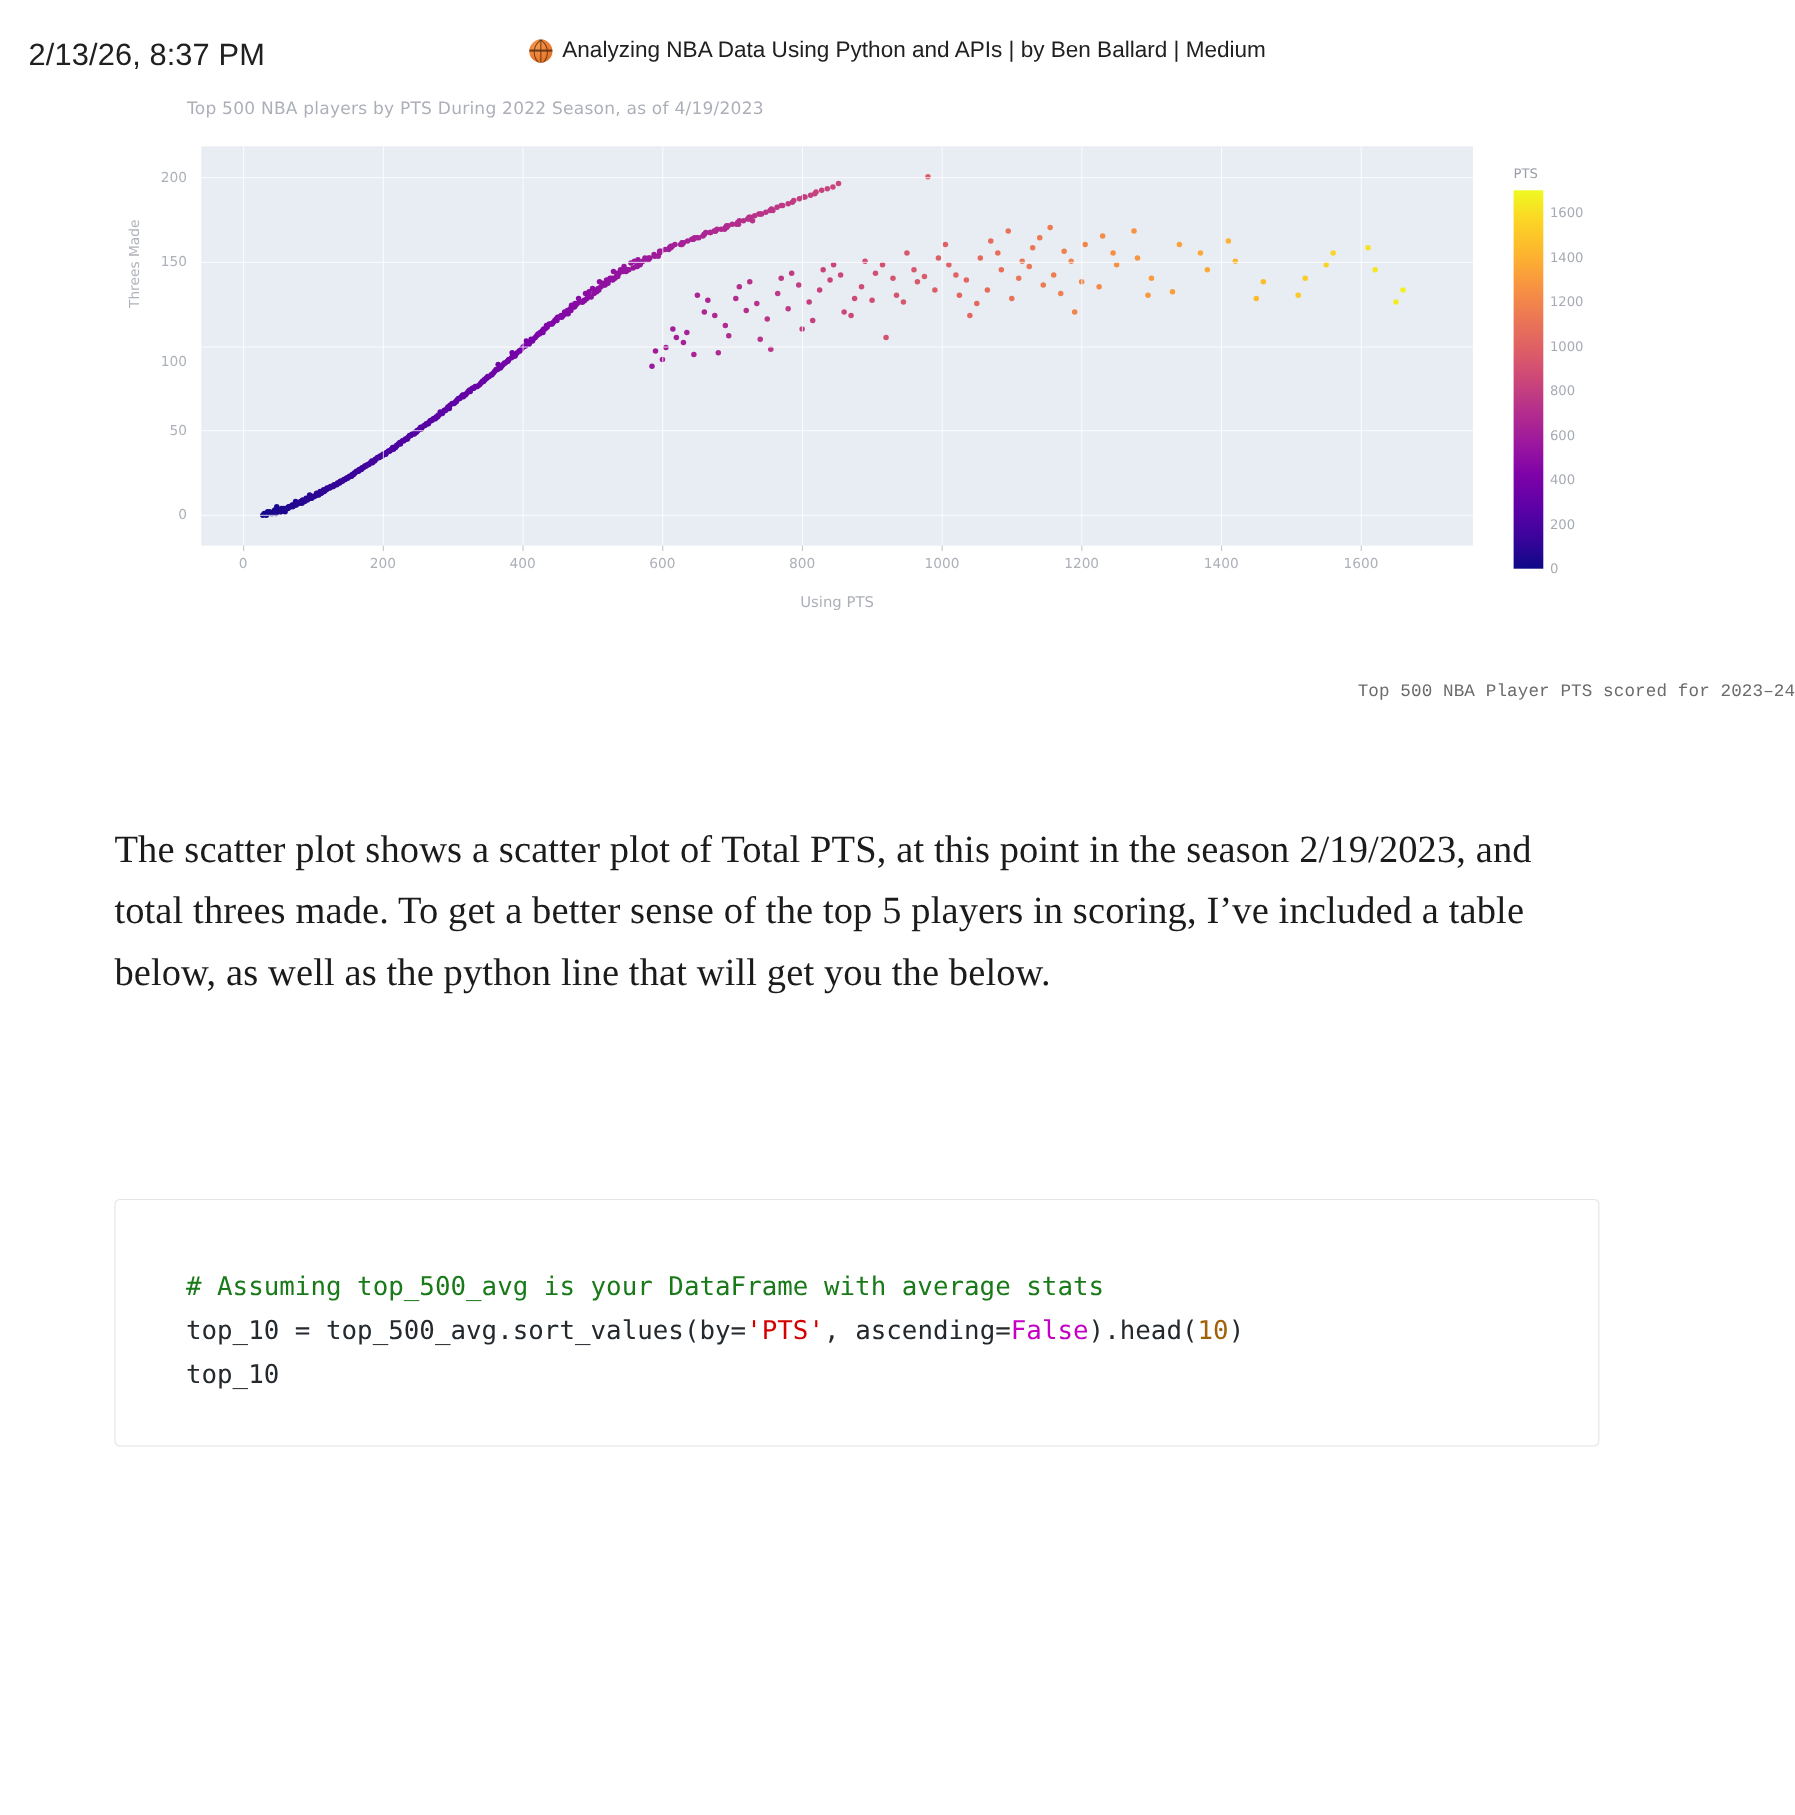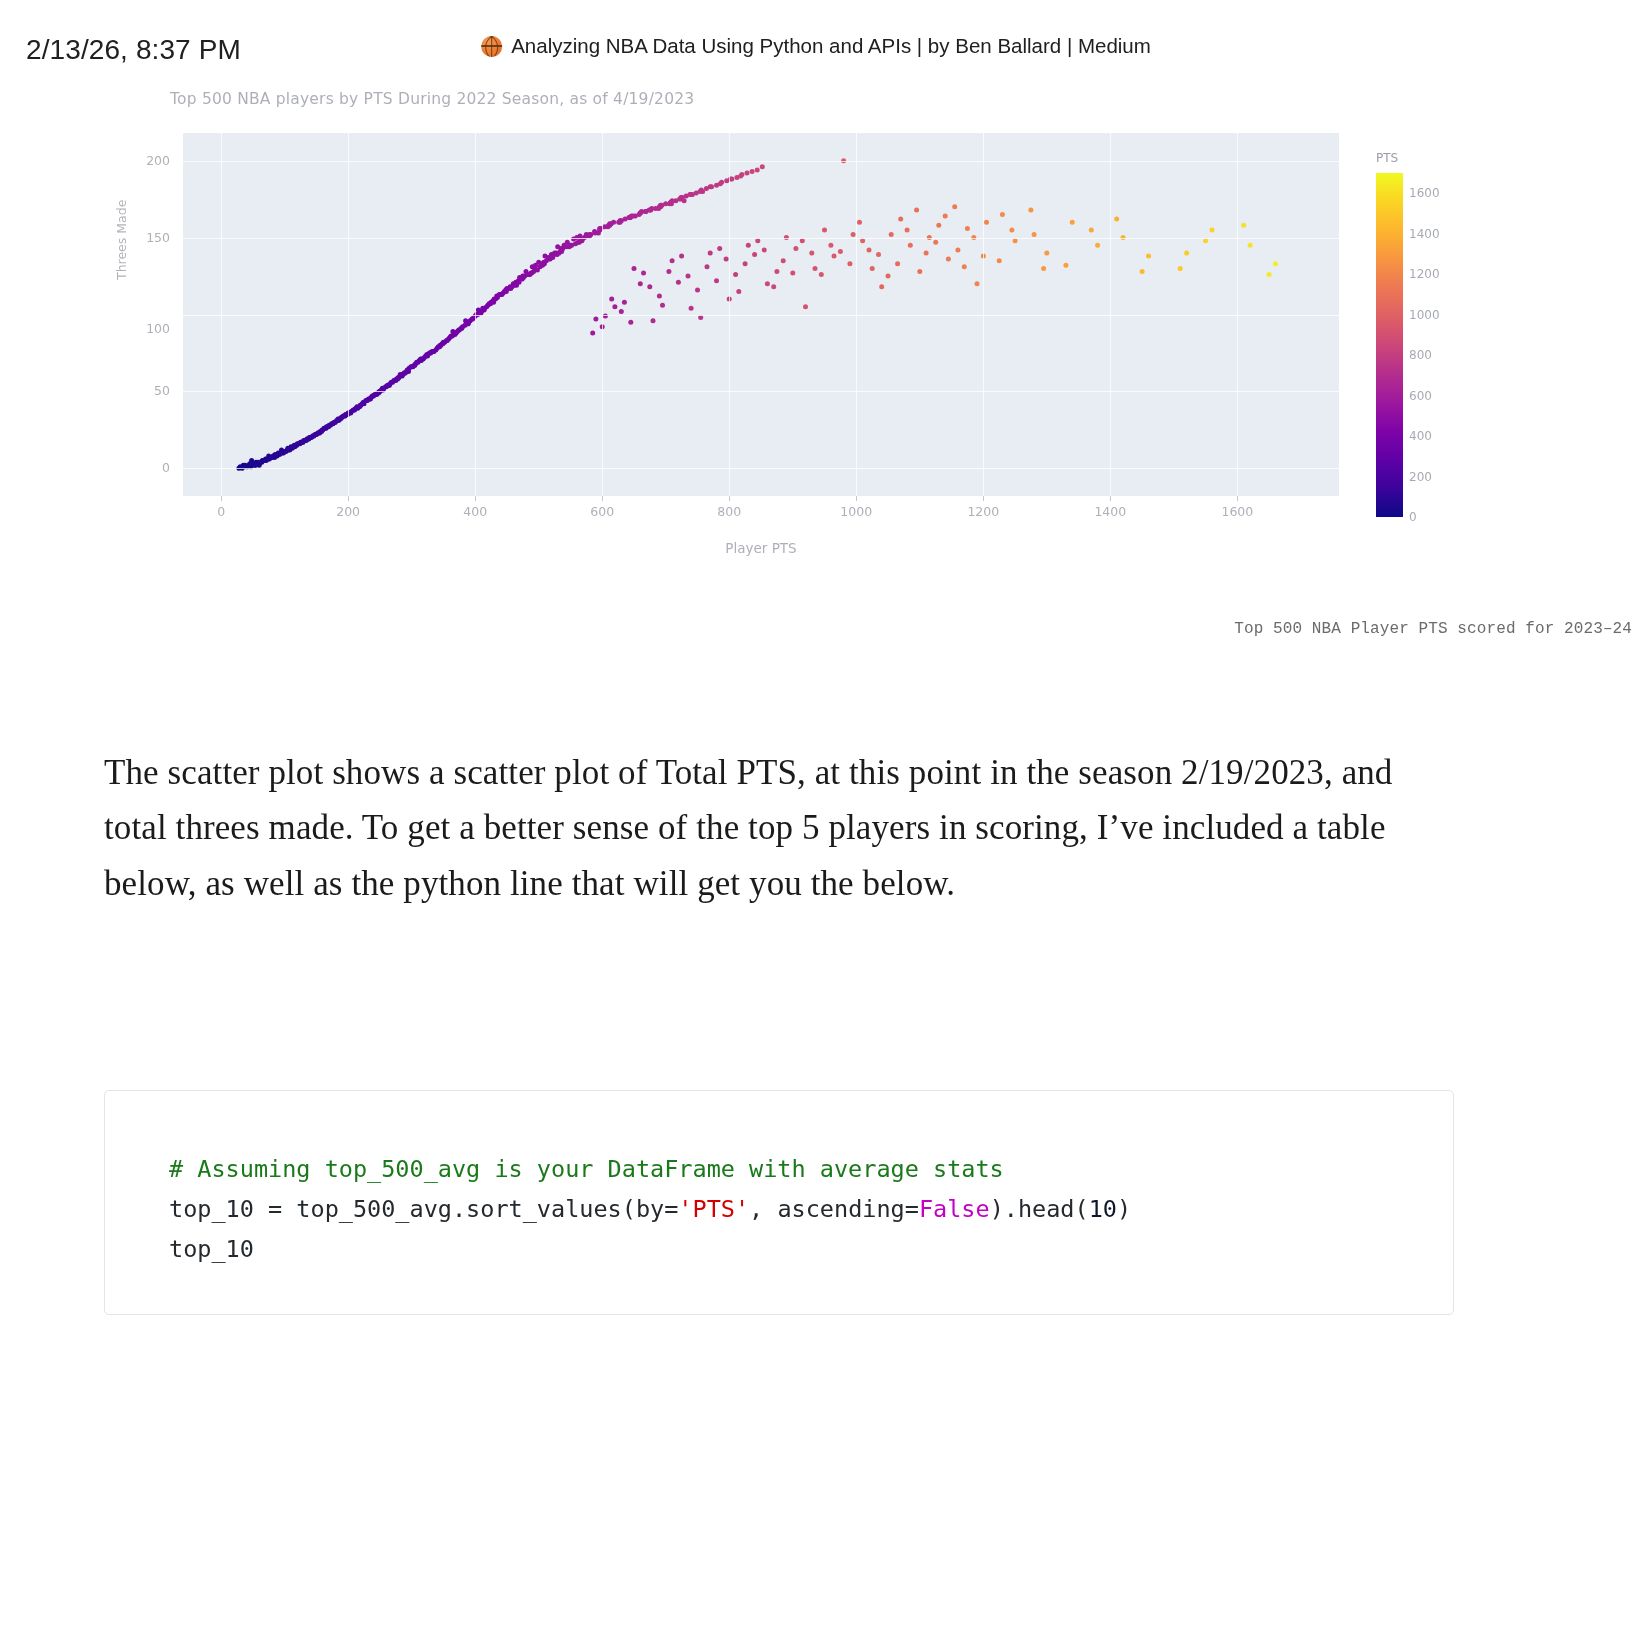--- a/index.html
+++ b/index.html
@@ -256,21 +256,21 @@
     top: 58px;
     font-family: "DejaVu Sans Mono", monospace;
     font-size: 23.5px;
     line-height: 40px;
     white-space: pre;
     color: #24292e;
   }
   .c-comment { color: #1a7a1a; }
   .c-string  { color: #d40000; }
   .c-const   { color: #c300c3; }
-  .c-num     { color: #0f172a; }
+  .c-num     { color: #a16207; }
 </style>
 </head>
 <body>
 
 <div class="print-header">
   <div class="ph-date">2/13/26, 8:37 PM</div>
   <div class="ph-title">
     <span class="ball-icon">
       <span class="ball-seam"></span>
       <span class="ball-seam right"></span>
@@ -830,21 +830,21 @@
       <div class="gridline-h" style="top: 335.314px;"></div>
       <div class="gridline-h" style="top: 258.407px;"></div>
       <div class="gridline-h" style="top: 181.5px;"></div>
       <div class="gridline-h" style="top: 104.593px;"></div>
       <div class="gridline-h" style="top: 27.6864px;"></div>
     </div>
 
   <div id="ytick-layer"></div>
   <div id="xtick-layer"></div>
 
-  <div class="x-axis-title">Player PTS</div>
+  <div class="x-axis-title">Using PTS</div>
 
   <div class="colorbar-wrap">
     <div class="cb-title">PTS</div>
     <div class="cb-bar"></div>
     <div id="cbtick-layer">
         <div class="cb-tick" style="top: 359px;">0</div>
         <div class="cb-tick" style="top: 318.529px;">200</div>
         <div class="cb-tick" style="top: 278.059px;">400</div>
         <div class="cb-tick" style="top: 237.588px;">600</div>
         <div class="cb-tick" style="top: 197.118px;">800</div>

